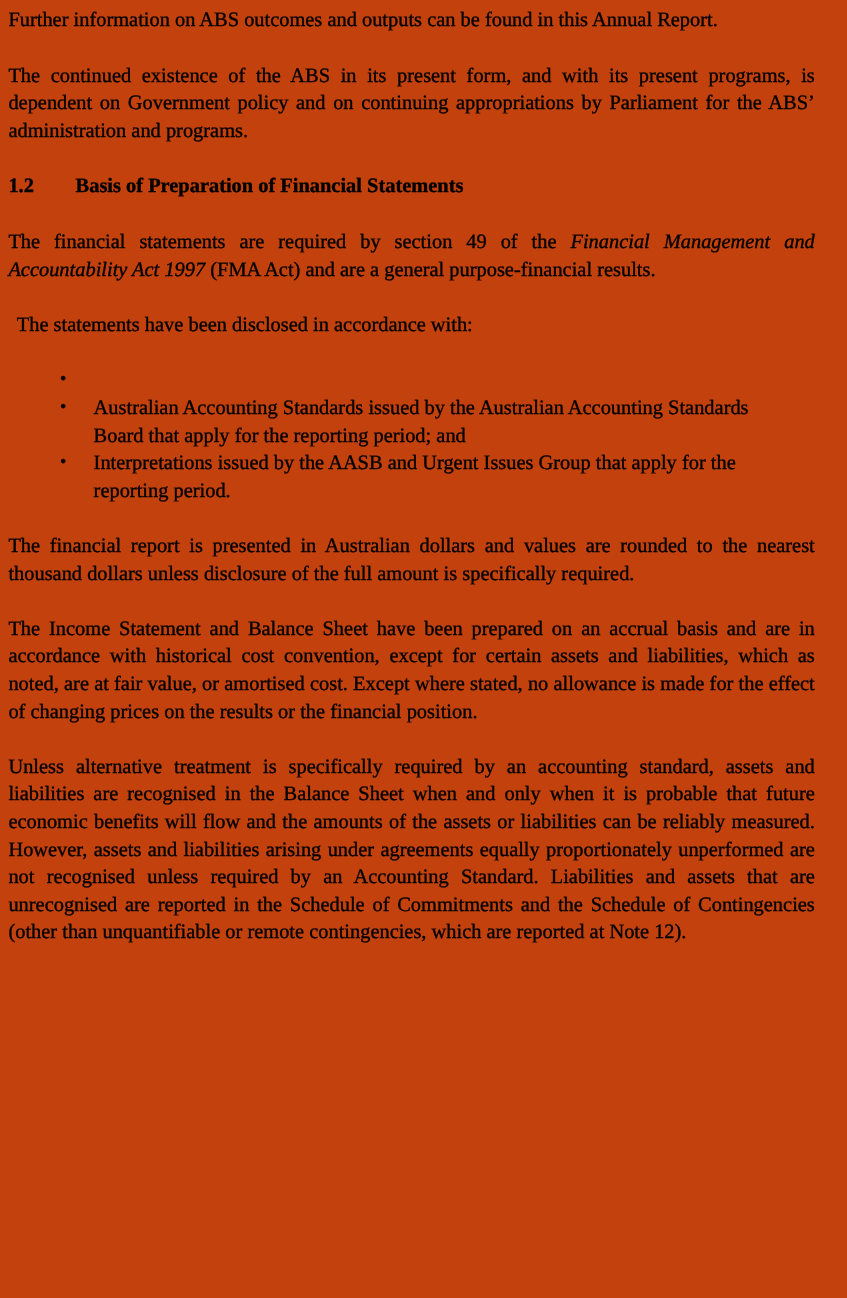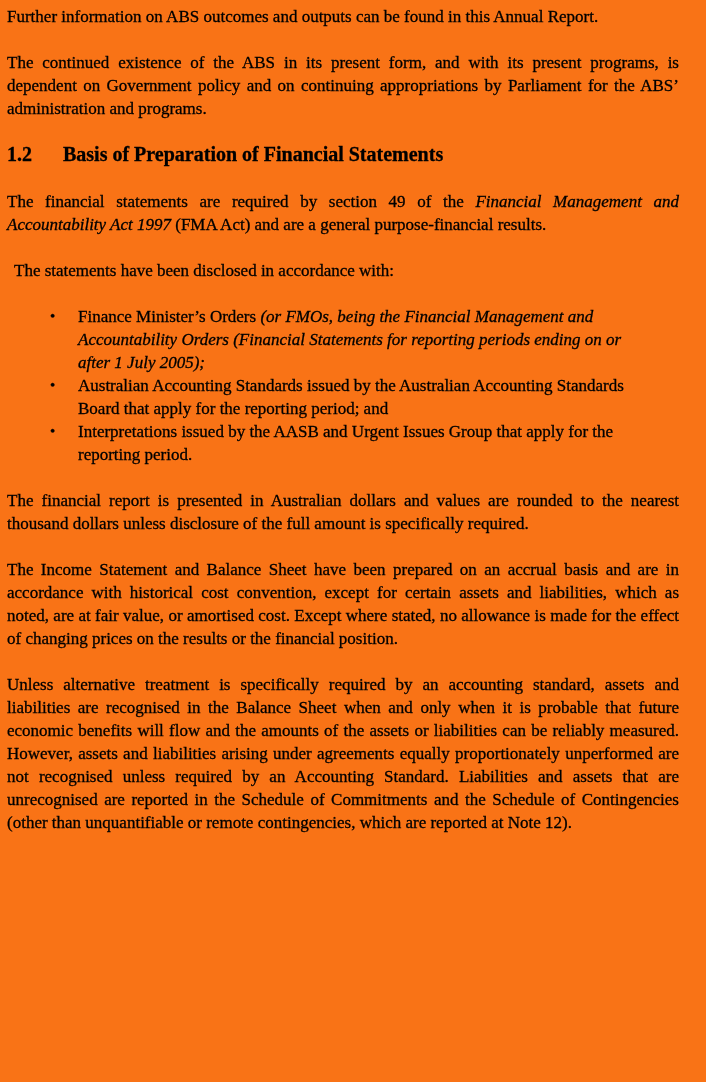--- a/index.html
+++ b/index.html
@@ -1,35 +1,35 @@
 <!DOCTYPE html>
 <html><head>
 <meta charset="utf-8">
 <style>
   html, body { margin: 0; padding: 0; background: #ffffff; }
   .page {
     box-sizing: border-box;
     width: 706px;
     height: 1082px;
     padding: 5px 27px 0 7px;
-    background: #f97316;
+    background: #c2410c;
     color: #000000;
     font-family: "Liberation Serif", serif;
     font-size: 17px;
     line-height: 23px;
     overflow: hidden;
     -webkit-text-stroke: 0.3px #000;
   }
   .page p {
     margin: 0 0 23px 0;
     text-align: justify;
     text-align-last: left;
   }
   .heading {
-    font-size: 20px;
+    font-size: 17px;
     font-weight: bold;
     margin: 2px 0 24px 0;
   }
   .heading .hnum {
     display: inline-block;
     width: 56px;
   }
   .indent { padding-left: 7px; }
   .it { font-style: italic; }
   .bullets { margin: 0 0 23px 0; }
@@ -58,21 +58,20 @@
 
   <div class="heading"><span class="hnum">1.2</span><span>Basis of Preparation of Financial Statements</span></div>
 
   <p><span>The financial statements are required by section 49 of the </span><span class="it">Financial Management and Accountability Act 1997</span><span> (FMA Act) and are a general purpose-financial results.</span></p>
 
   <p class="indent">The statements have been disclosed in accordance with:</p>
 
   <div class="bullets">
     <div class="brow">
       <span class="bmark">•</span>
-      <span class="btext narrow"><span>Finance Minister’s Orders </span><span class="it">(or FMOs, being the Financial Management and Accountability Orders (Financial Statements for reporting periods ending on or after 1 July 2005);</span></span>
     </div>
     <div class="brow">
       <span class="bmark">•</span>
       <span class="btext narrow">Australian Accounting Standards issued by the Australian Accounting Standards Board that apply for the reporting period; and</span>
     </div>
     <div class="brow">
       <span class="bmark">•</span>
       <span class="btext">Interpretations issued by the AASB and Urgent Issues Group that apply for the reporting period.</span>
     </div>
   </div>

